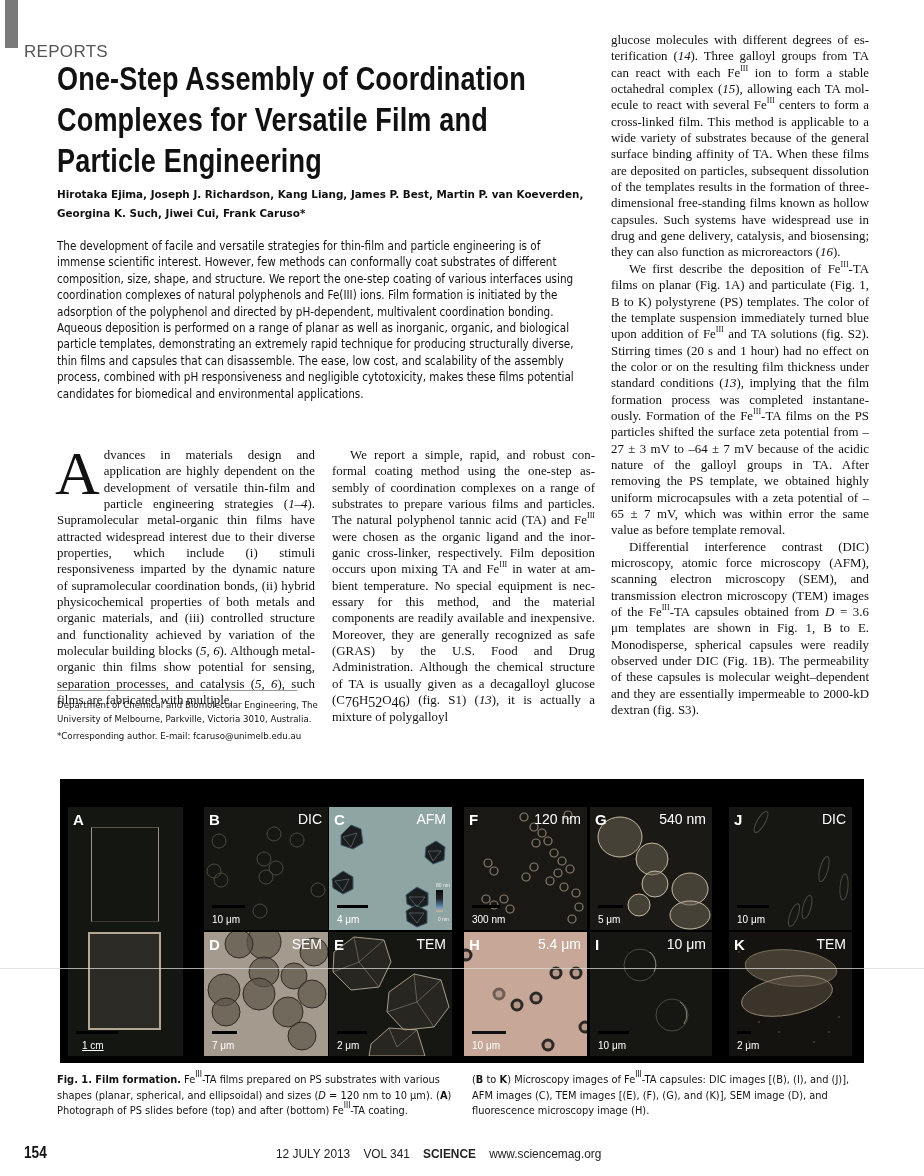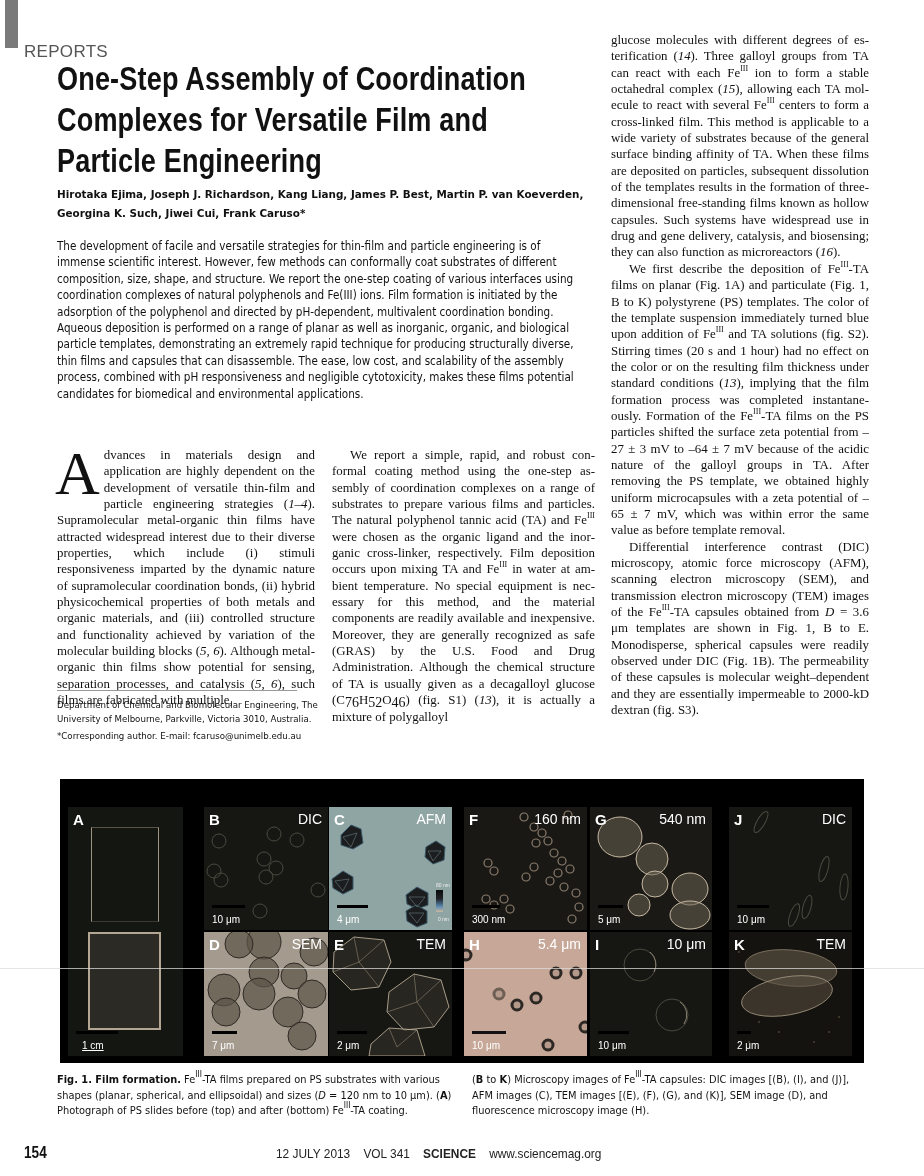--- a/index.html
+++ b/index.html
@@ -205,21 +205,21 @@
         <circle cx="30" cy="98" r="4"></circle>
           <circle cx="40" cy="92" r="4"></circle>
           <circle cx="46" cy="102" r="4"></circle>
           <circle cx="115" cy="100" r="4"></circle>
         <circle cx="108" cy="112" r="4"></circle>
           <circle cx="104" cy="8" r="4"></circle>
           <circle cx="60" cy="10" r="4"></circle>
       </g>
     </svg>
     <span class="plabel">F</span>
-    <span class="ptag">160 nm</span>
+    <span class="ptag">120 nm</span>
     <div class="scalebar" style="width:28px; background:#000;"></div>
     <span class="scaletxt">300 nm</span>
   </div>
 
   <div class="panel" style="left:530px; top:28px; width:122px; height:123px; background:#1a1915;">
     <svg width="122" height="123" style="position:absolute;left:0;top:0;">
       <g fill="#6c6253" fill-opacity="0.55" stroke="#c6b9a3" stroke-width="1">
         <ellipse cx="30" cy="30" rx="22" ry="20"></ellipse>
           <ellipse cx="62" cy="52" rx="16" ry="16"></ellipse>
         <ellipse cx="65" cy="77" rx="13" ry="13"></ellipse>

